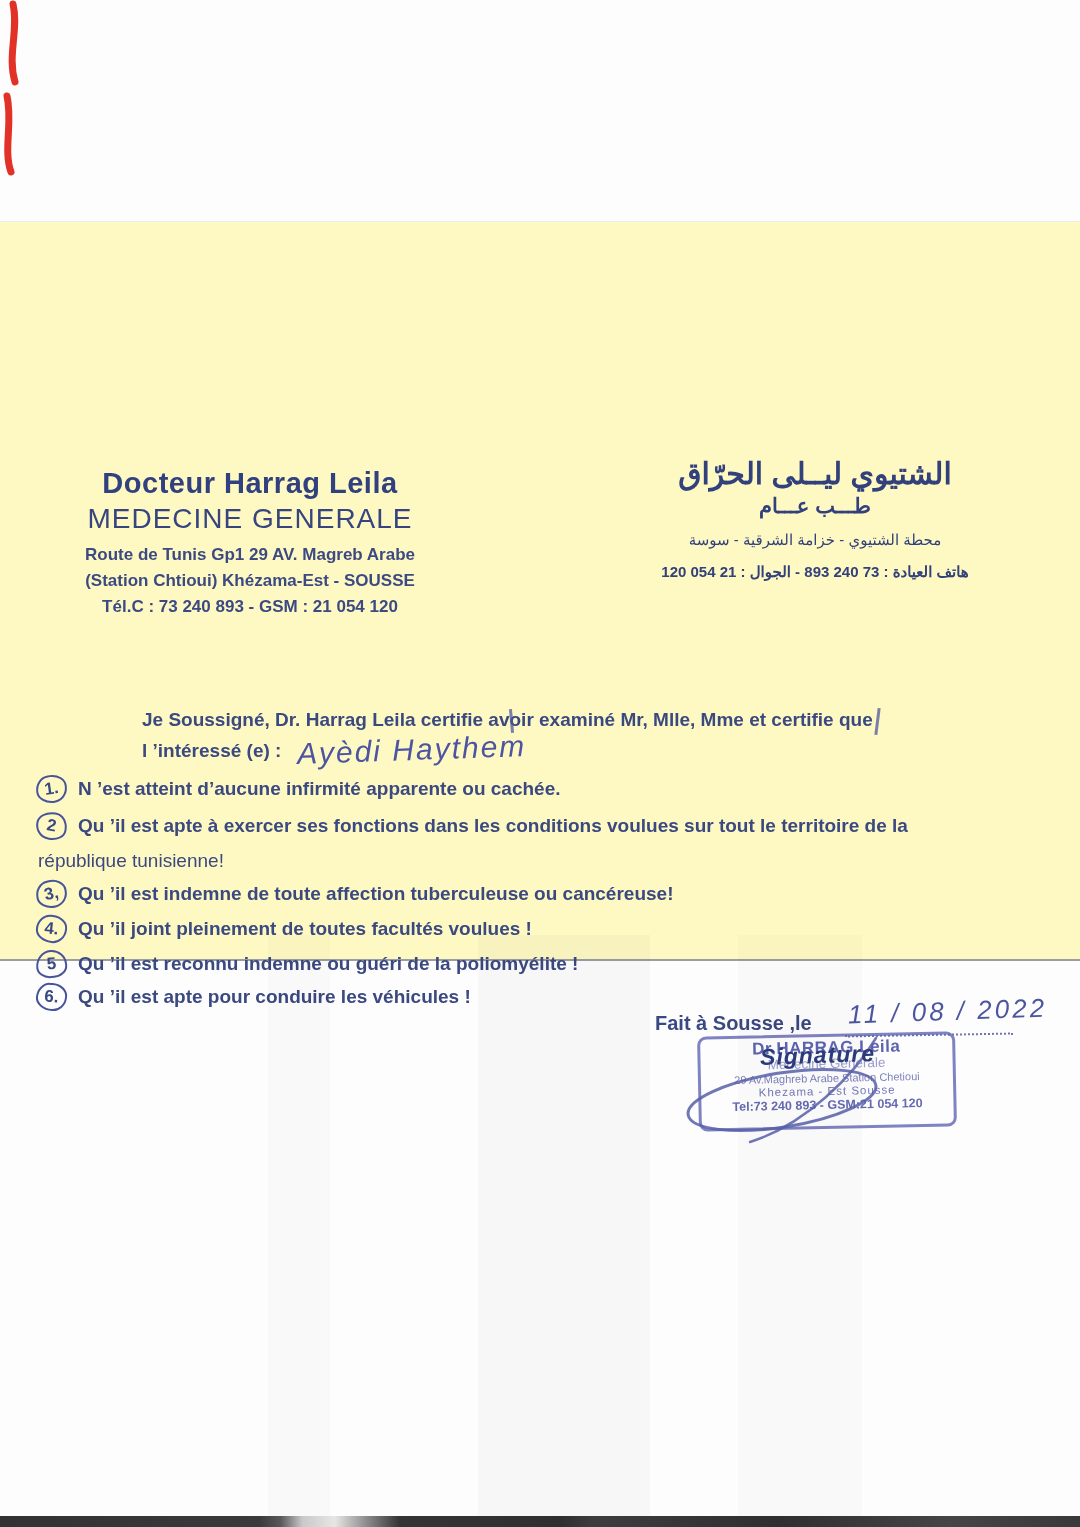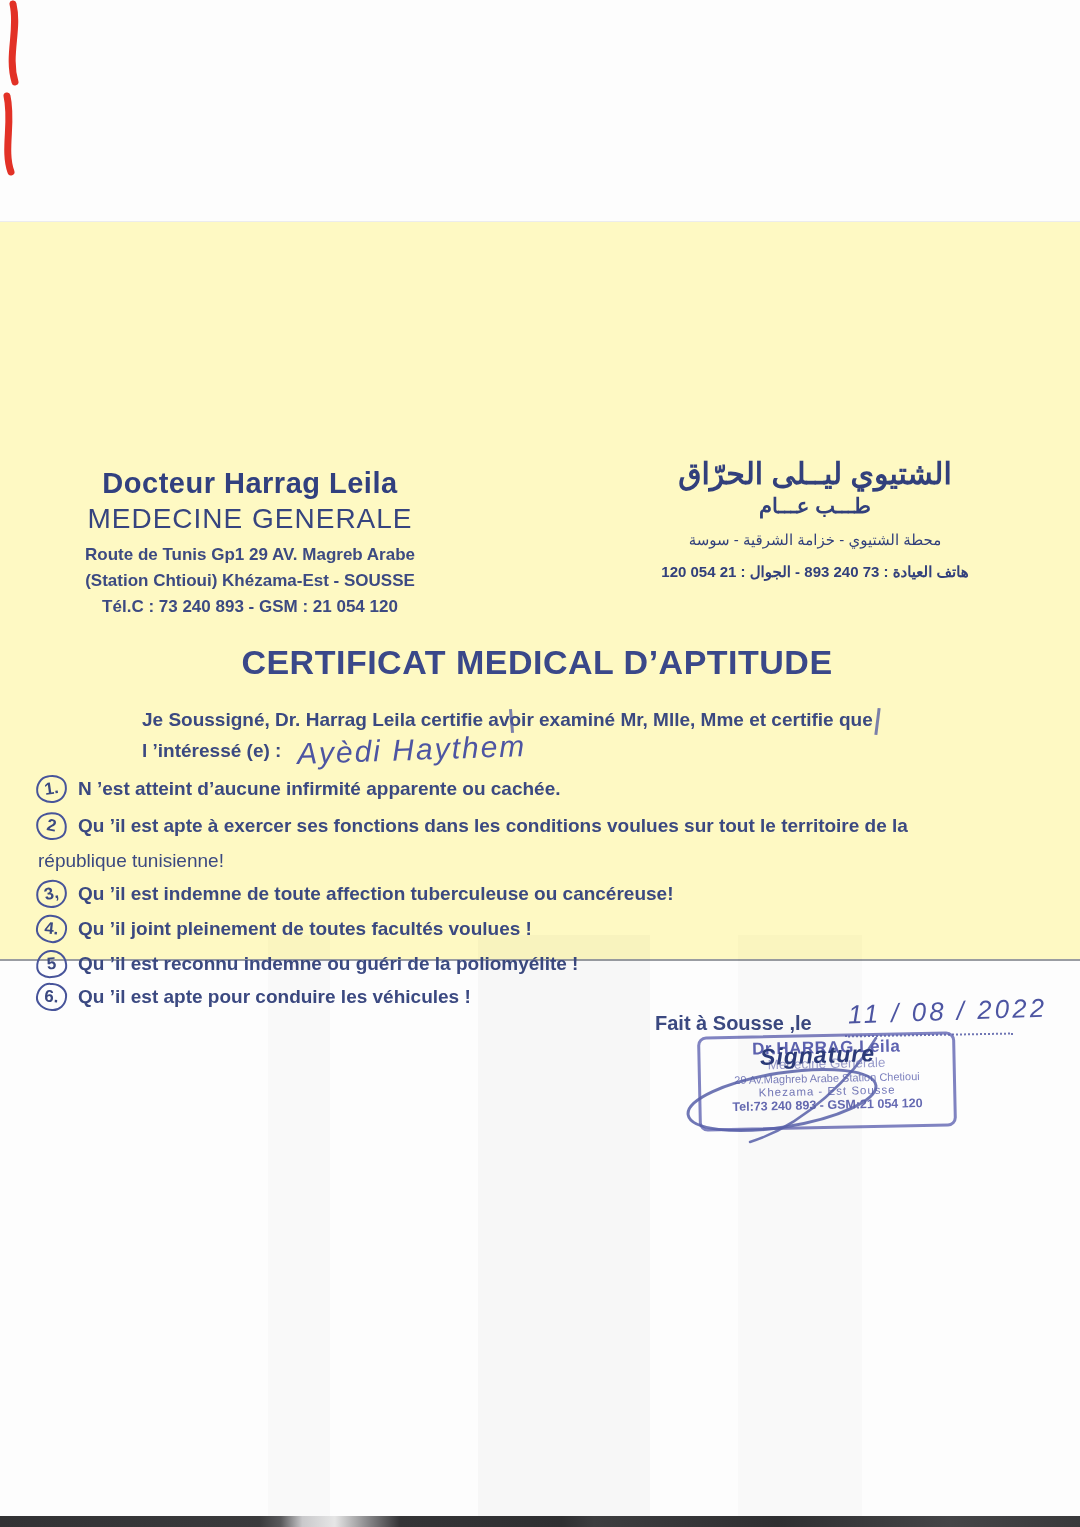--- a/index.html
+++ b/index.html
@@ -130,21 +130,20 @@
       <div class="addr">Tél.C : 73 240 893 - GSM : 21 054 120</div>
     </div>
 
     <div class="hdr-right" dir="rtl">
       <div class="ar-name">الشتيوي ليــلى الحرّاق</div>
       <div class="ar-spec">طـــب عـــام</div>
       <div class="ar-addr2">محطة الشتيوي - خزامة الشرقية - سوسة</div>
       <div class="ar-phone">هاتف العيادة : 73 240 893 - الجوال : 21 054 120</div>
     </div>
 
-    <div class="title">CERTIFICAT MEDICAL D’APTITUDE</div>
 
     <div class="intro">
       <div>Je Soussigné, Dr. Harrag Leila certifie avoir examiné Mr, Mlle, Mme et certifie que</div>
       <div>
         <span>l ’intéressé (e) :</span><span class="handwriting patient-name">Ayèdi Haythem</span>
       </div>
     </div>
     <div class="ink-tick tick1"></div>
     <div class="ink-tick tick2"></div>
 

